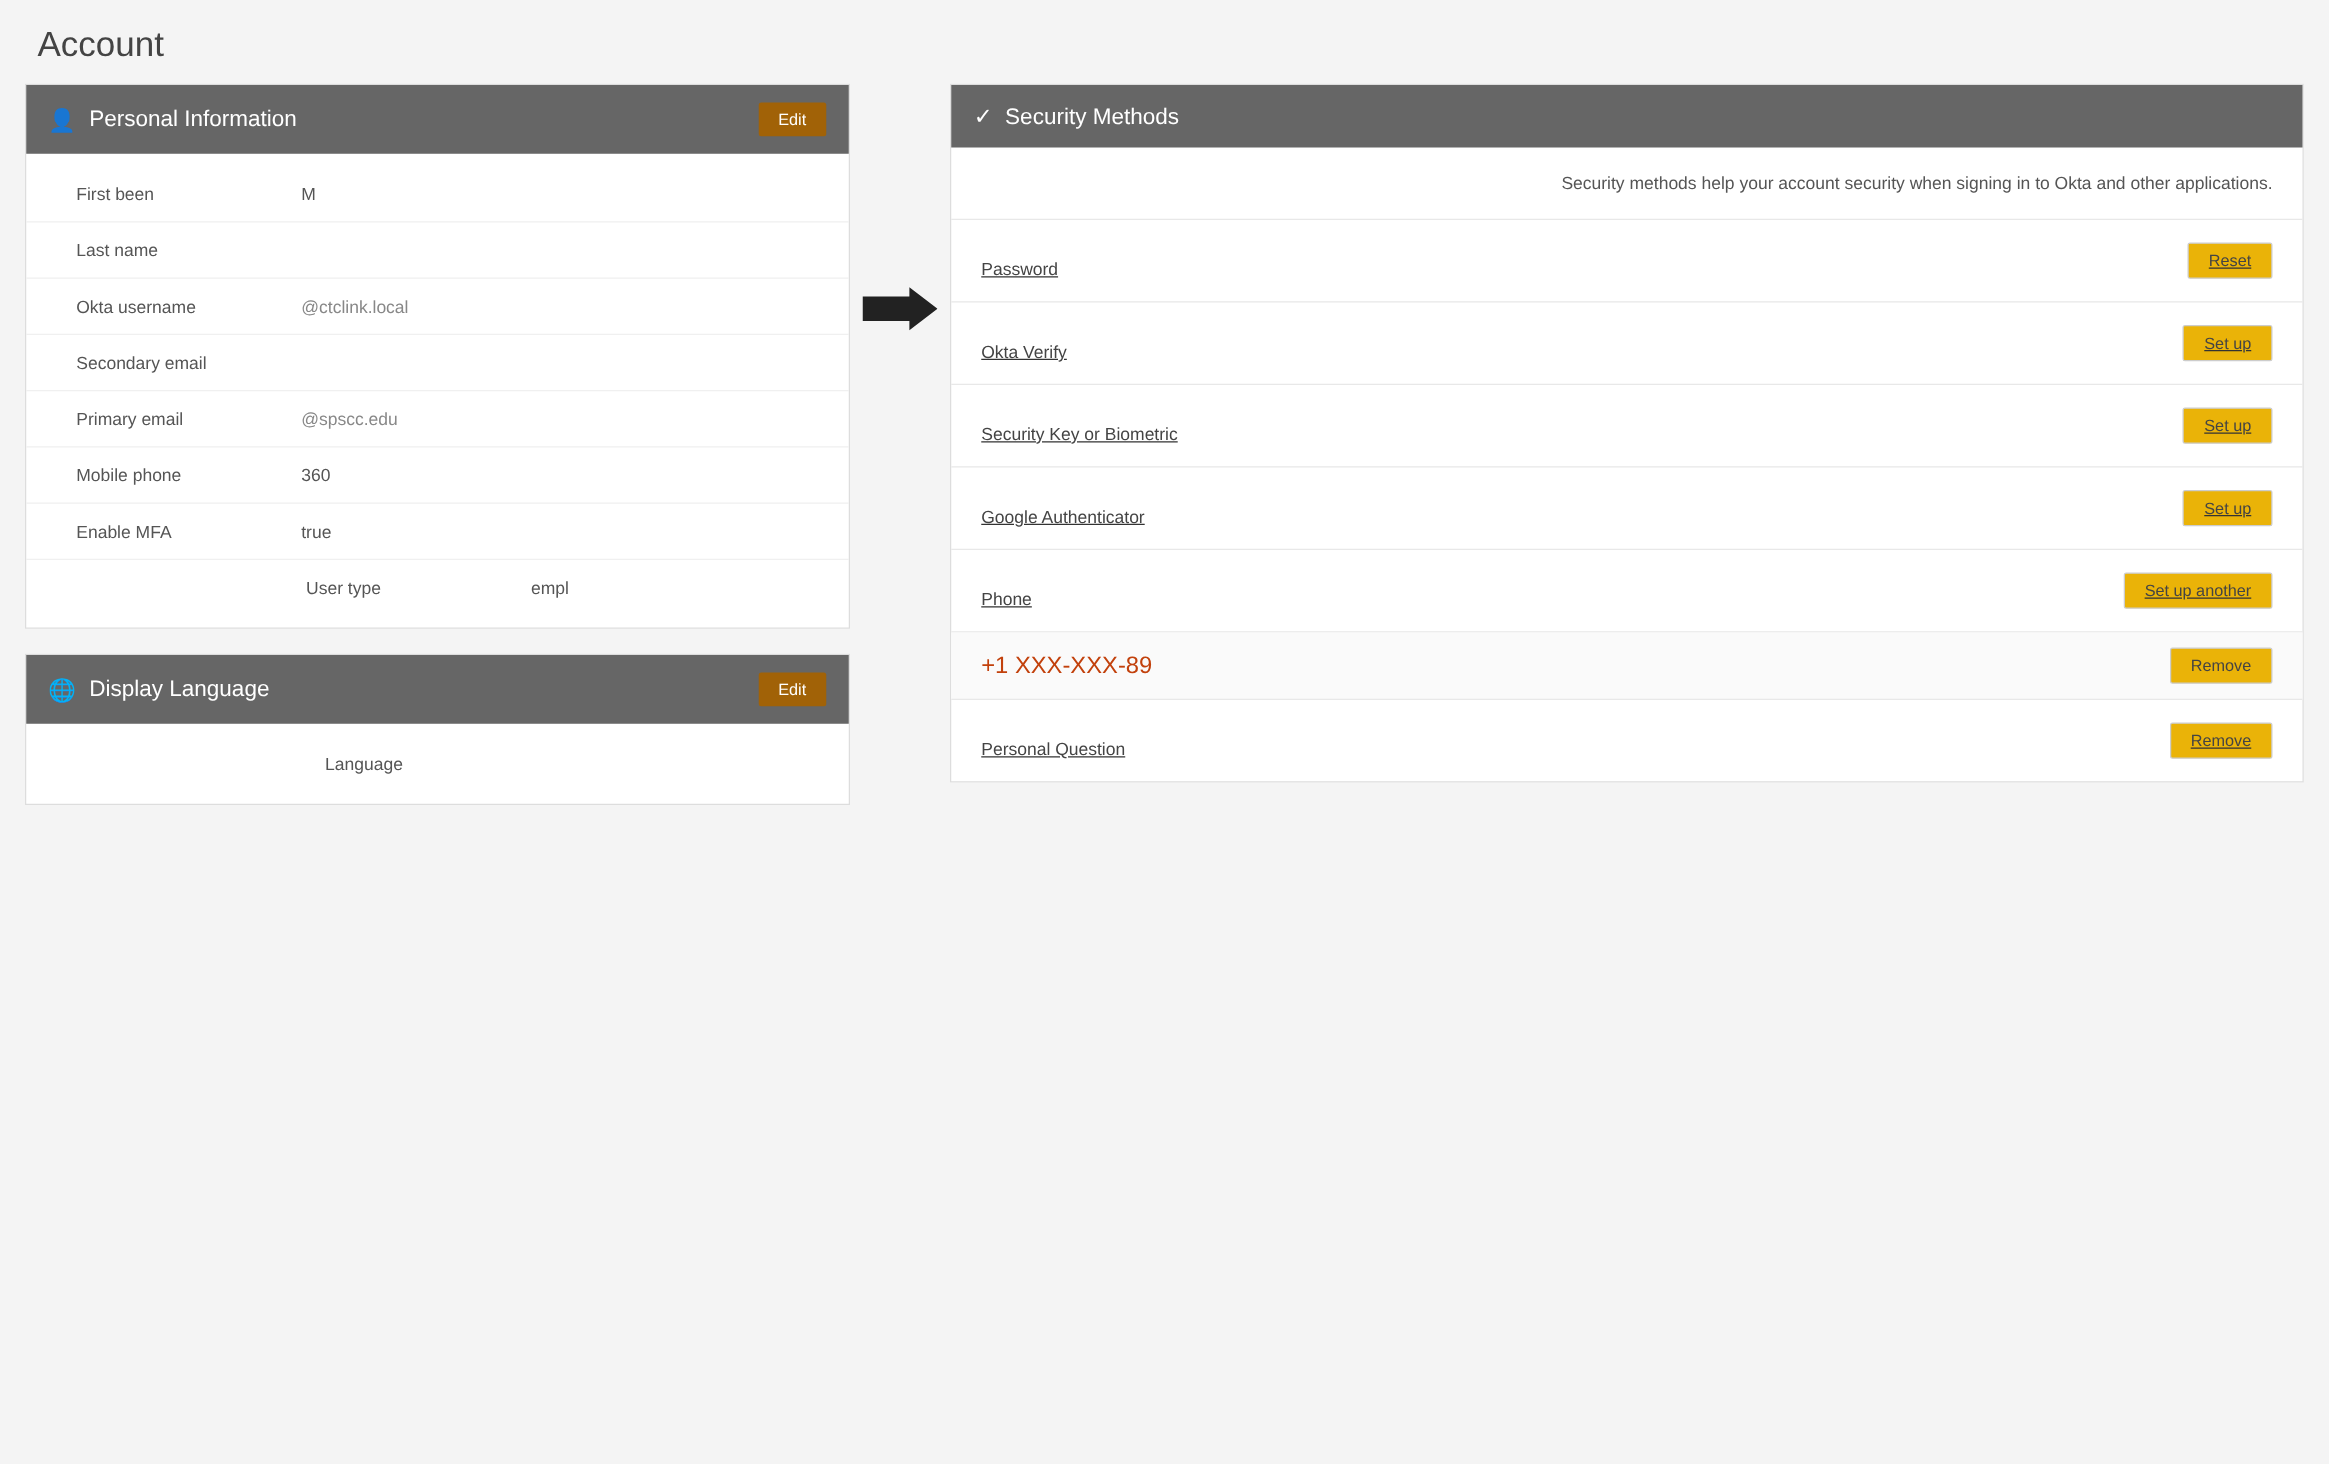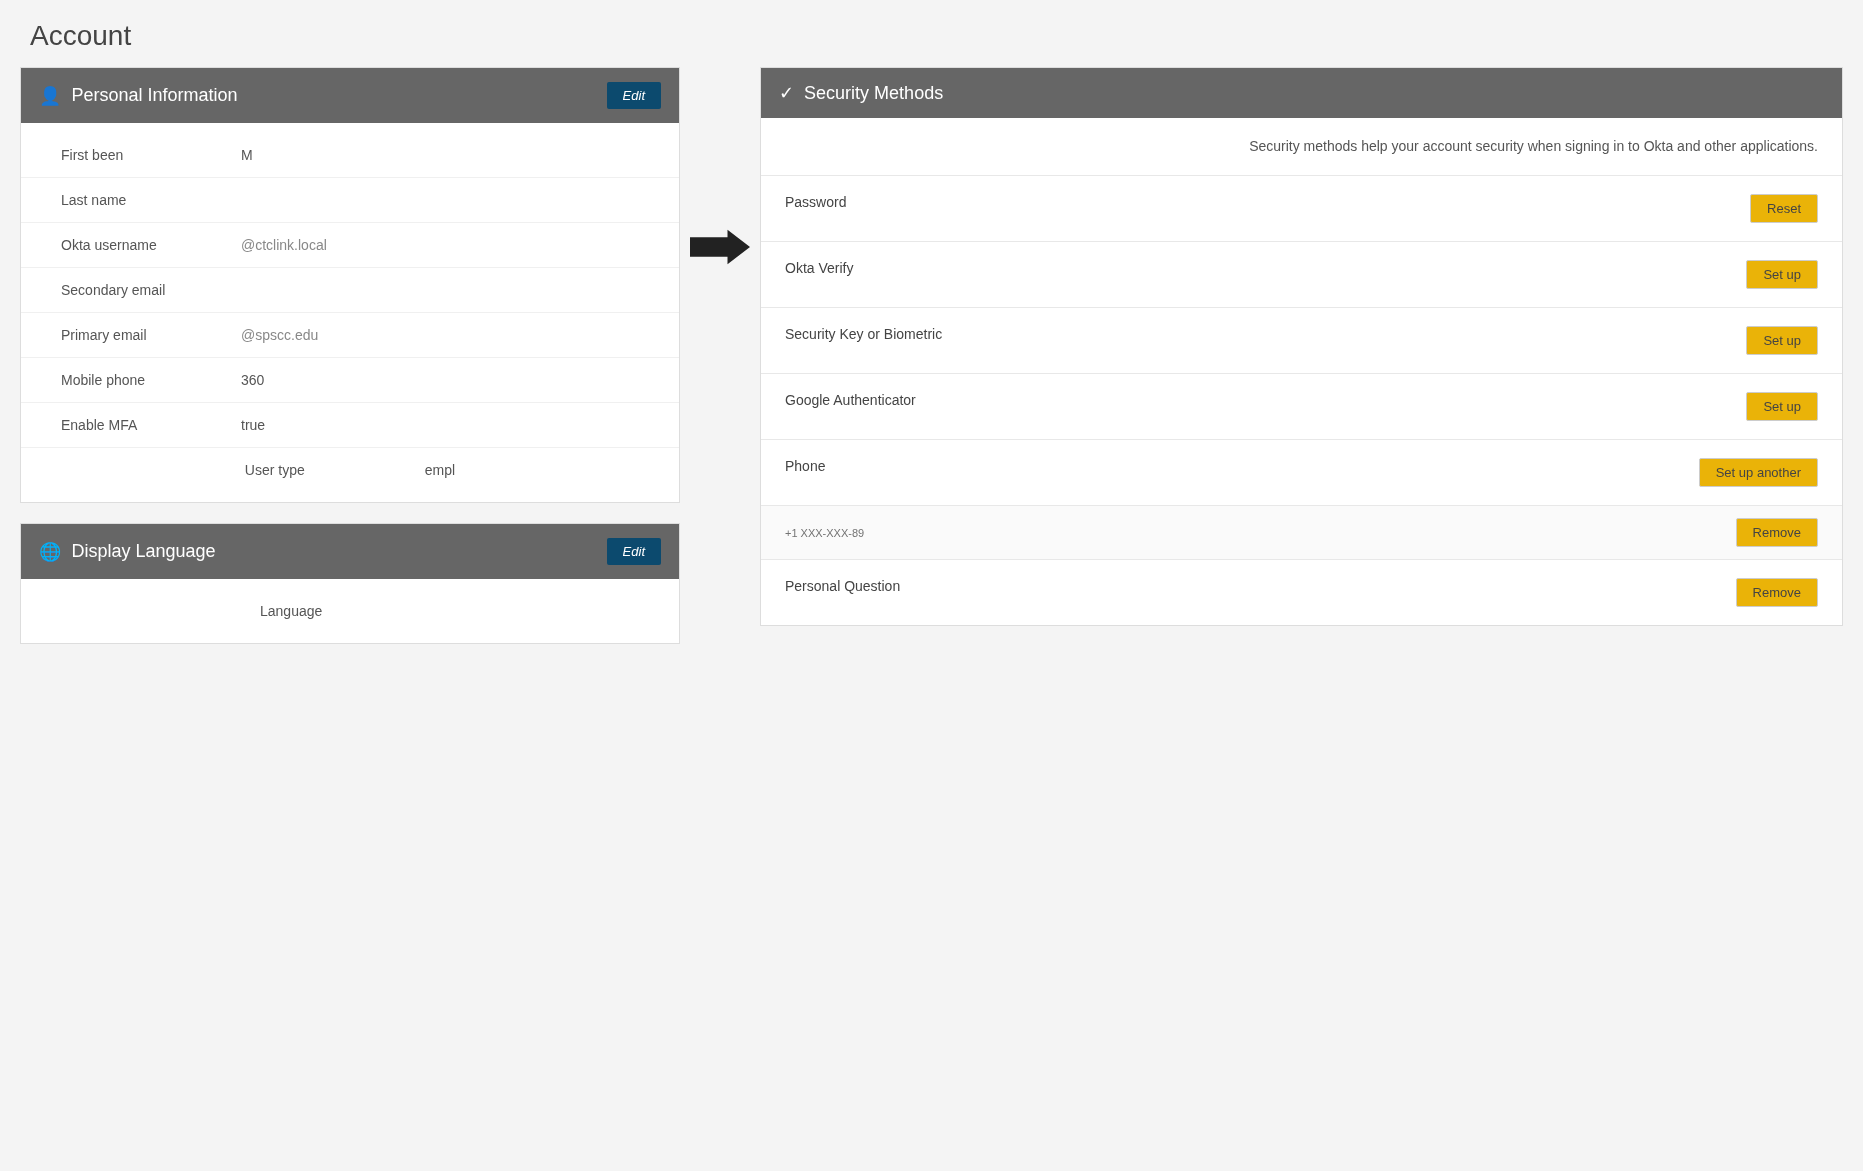--- a/index.html
+++ b/index.html
@@ -78,28 +78,27 @@
     }
     .field-value {
       color: #555;
       font-size: 14px;
     }
     .field-value.muted {
       color: #888;
     }
     
     .btn-edit {
-      background: #0c4a6e;
+      background: #a16207;
       color: #fff;
       border: none;
       padding: 6px 16px;
       font-size: 13px;
       cursor: pointer;
       border-radius: 2px;
-      font-style: italic;
     }
     
     .security-card {
       background: #fff;
       border: 1px solid #ddd;
     }
     .security-header {
       background: #666;
       color: #fff;
       padding: 14px 18px;
@@ -112,24 +111,25 @@
     .security-desc {
       padding: 18px 24px;
       color: #555;
       font-size: 14px;
       border-bottom: 1px solid #e8e8e8;
       line-height: 1.5;
       text-align: right;
     }
     .security-row {
       display: flex;
-      align-items: flex-start;
+      align-items: flex-end;
       justify-content: space-between;
       padding: 18px 24px;
       border-bottom: 1px solid #e8e8e8;
+      text-decoration: underline;
     }
     .security-row:last-child {
       border-bottom: none;
     }
     .security-row-label {
       font-size: 14px;
       color: #444;
       font-weight: 500;
     }
     .btn-action {
@@ -155,22 +155,22 @@
     
     .phone-sub-row {
       display: flex;
       align-items: center;
       justify-content: space-between;
       padding: 12px 24px;
       border-bottom: 1px solid #e8e8e8;
       background: #fafafa;
     }
     .phone-sub-number {
-      font-size: 11px;
-      color: #737373;
+      font-size: 19px;
+      color: #c2410c;
     }
   </style>
 </head>
 <body>
 
 <div>
   <h1 class="page-title">Account</h1>
 
   <div class="main-layout">
 

